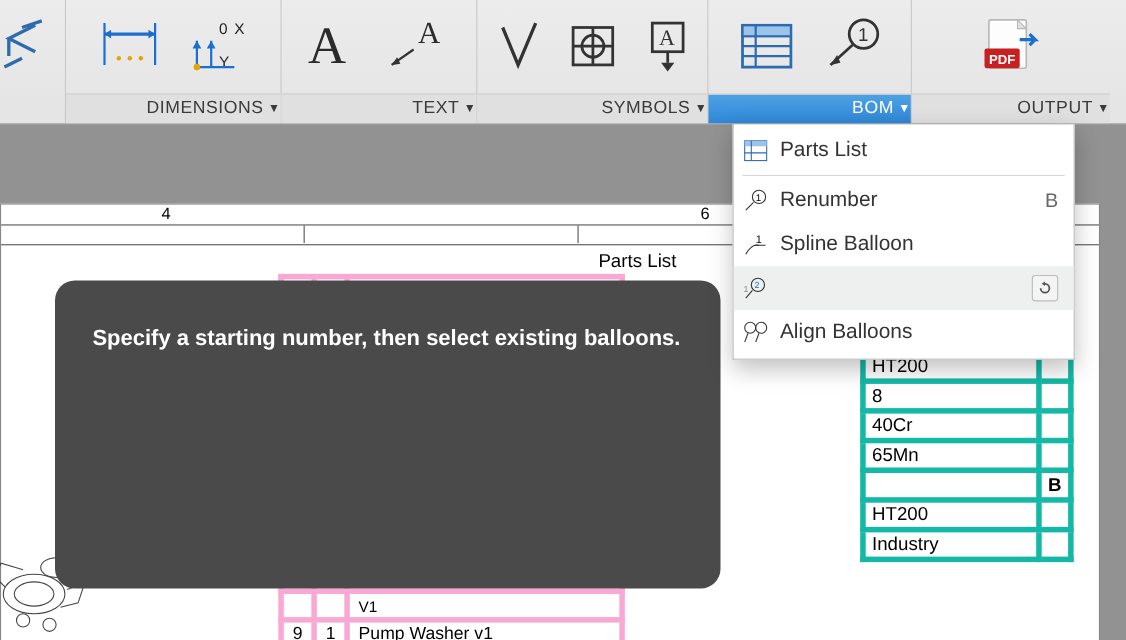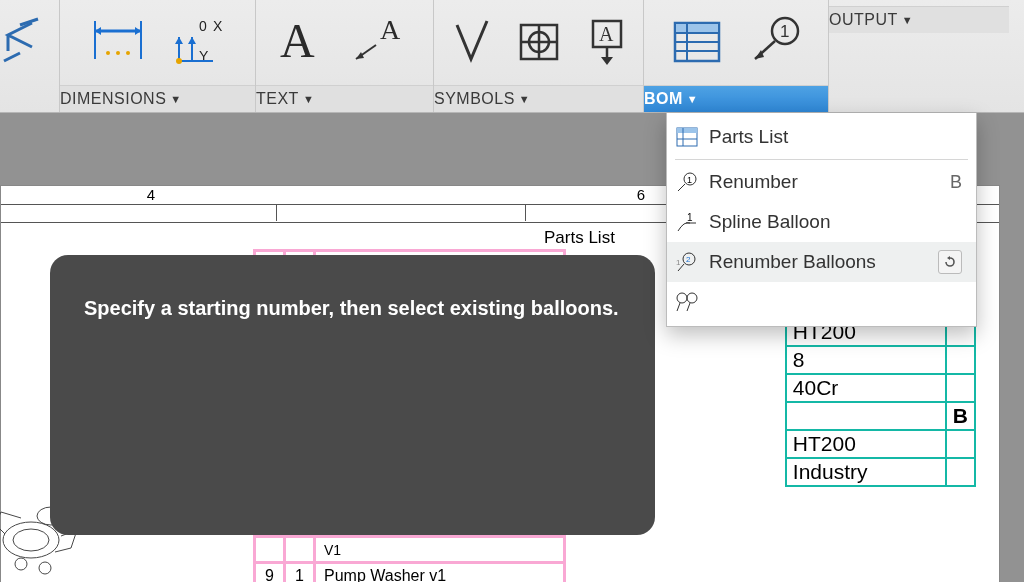--- a/index.html
+++ b/index.html
@@ -12,25 +12,25 @@
     background: linear-gradient(#ececec, #e4e4e4);
     border-bottom: 1px solid #b6b6b6;
     display: flex; align-items: stretch;
   }
   .group {
     display: flex; flex-direction: column; justify-content: space-between;
     border-right: 1px solid #c8c8c8; padding: 6px 10px 0 10px;
   }
   .group-icons { display: flex; align-items: center; justify-content: center; gap: 22px; height: 74px; }
   .group-label {
-    height: 27px; display: flex; align-items: center; justify-content: flex-start;
+    height: 27px; display: flex; align-items: center; justify-content: flex-end;
     font-size: 16px; color: #3a3a3a; letter-spacing: 0.5px; background: #e0e0e0;
     border-top: 1px solid #d0d0d0; margin: 0 -10px; cursor: pointer;
   }
-  .group-label.active { background: linear-gradient(#4ea2e4, #2f87d6); color: #fff; font-weight: bold; }
+  .group-label.active { background: linear-gradient(#4ea2e4, #2f87d6); color: #fff; }
   .drop-tri { margin-left: 4px; font-size: 11px; }
   .group-label.active .drop-tri { color: #fff; }
 
   .g-partial { width: 60px; padding-left: 0; }
   .g-dimensions { width: 196px; }
   .g-text { width: 178px; }
   .g-symbols { width: 210px; }
   .g-bom { width: 185px; }
   .g-output { width: 180px; }
 
@@ -40,26 +40,26 @@
   .paper {
     position: absolute; top: 185px; left: 0; width: 1000px; height: 400px;
     background: #fff; border: 1px solid #888;
   }
   .rule-h { position: absolute; left: 0; right: 0; height: 0; border-top: 1px solid #555; }
   .rule-v { position: absolute; top: 0; height: 16px; width: 0; border-left: 1px solid #555; }
   .rule-num { position: absolute; top: 0; font-size: 15px; color: #000; transform: translateX(-50%); }
   .parts-title { position: absolute; left: 543px; top: 42px; font-size: 17px; color: #000; }
 
   .pl-tbl { position: absolute; top: 63px; left: 252px; border-collapse: collapse; }
-  .pl-tbl td { border: 3px solid #f9a8d4; padding: 2px 8px; font-size: 16px; height: 26px; }
+  .pl-tbl td { border: 5px solid #f9a8d4; padding: 2px 8px; font-size: 16px; height: 26px; }
   .pl-tbl td.n { text-align: center; width: 30px; }
 
   
   .rt { position: absolute; right: 23px; top: 131px; border-collapse: collapse; }
-  .rt td { border: 2px solid #14b8a6; padding: 1px 6px; font-size: 21px; width: 160px; height: 27px; }
+  .rt td { border: 5px solid #14b8a6; padding: 1px 6px; font-size: 17px; width: 160px; height: 27px; }
   .rt td.b { width: 22px; font-weight: bold; text-align: center; }
 
   
   .tooltip {
     position: absolute; top: 255px; left: 50px; width: 605px; height: 280px;
     background: #4a4a4a; color: #fff; border-radius: 18px; padding: 38px 34px 28px 34px;
   }
   .tooltip p { margin: 0 0 24px 0; font-size: 20px; line-height: 31px; font-weight: 600; }
 
   
@@ -201,20 +201,31 @@
         </svg>
       </span>
     </div>
     <div class="group-label active">
       <span>BOM</span>
       <span class="drop-tri">▼</span>
     </div>
   </div>
 
   <div class="group g-output" style="border-right:none">
+    <div class="group-icons">
+      <span class="icon-box">
+        <svg width="56" height="54">
+          <rect x="8" y="4" width="34" height="44" rx="2" fill="#fdfdfd" stroke="#b8b8b8" stroke-width="1.5"></rect>
+          <path d="M34 4 l8 8 h-8 z" fill="#e0e0e0" stroke="#b8b8b8"></path>
+          <rect x="4" y="30" width="32" height="18" rx="2" fill="#c62020"></rect>
+          <text x="8" y="44" font-size="12" fill="#fff" font-weight="bold">PDF</text>
+          <path d="M36 22 h14 l-5 -5 m5 5 l-5 5" stroke="#1a6fd1" stroke-width="3" fill="none"></path>
+        </svg>
+      </span>
+    </div>
     <div class="group-label">
       <span>OUTPUT</span>
       <span class="drop-tri">▼</span>
     </div>
   </div>
 </div>
 
 <div class="paper">
   <div class="rule-h" style="top:18px"></div>
   <div class="rule-h" style="top:36px"></div>
@@ -302,20 +313,24 @@
         <tr>
           <td>HT200</td>
           <td class="b"></td>
         </tr>
     <tr>
           <td>8</td>
           <td class="b"></td>
         </tr>
     <tr>
           <td>40Cr</td>
+          <td class="b"></td>
+        </tr>
+    <tr>
+          <td>65Mn</td>
           <td class="b"></td>
         </tr>
     <tr>
           <td></td>
           <td class="b">B</td>
         </tr>
     <tr>
           <td>HT200</td>
           <td class="b"></td>
         </tr>
@@ -379,31 +394,31 @@
   </div>
   <div class="menu-item hl">
     <span class="menu-icon">
       <svg width="22" height="22">
           <circle cx="13" cy="8" r="6" stroke="#333" fill="none"></circle>
           <text x="10" y="11" font-size="8" fill="#1a6fd1">2</text>
           <line x1="8" y1="13" x2="2" y2="20" stroke="#333"></line>
           <text x="0" y="14" font-size="8" fill="#888">1</text>
         </svg>
     </span>
-    <span>Renumber Balloons</span>
     <span class="menu-action">
       <svg width="16" height="16">
           <path d="M4 8 a4 4 0 1 0 4 -4" stroke="#555" fill="none" stroke-width="1.6"></path>
           <path d="M8 2 l-3 2 l3 2 z" fill="#555"></path>
         </svg>
     </span>
   </div>
   <div class="menu-item">
     <span class="menu-icon">
       <svg width="24" height="22">
           <circle cx="7" cy="7" r="5" stroke="#333" fill="none"></circle>
           <circle cx="17" cy="7" r="5" stroke="#333" fill="none"></circle>
           <line x1="5" y1="12" x2="2" y2="20" stroke="#333"></line>
           <line x1="15" y1="12" x2="12" y2="20" stroke="#333"></line>
         </svg>
     </span>
+    <span>Align Balloons</span>
   </div>
 </div>
 
 </body></html>

